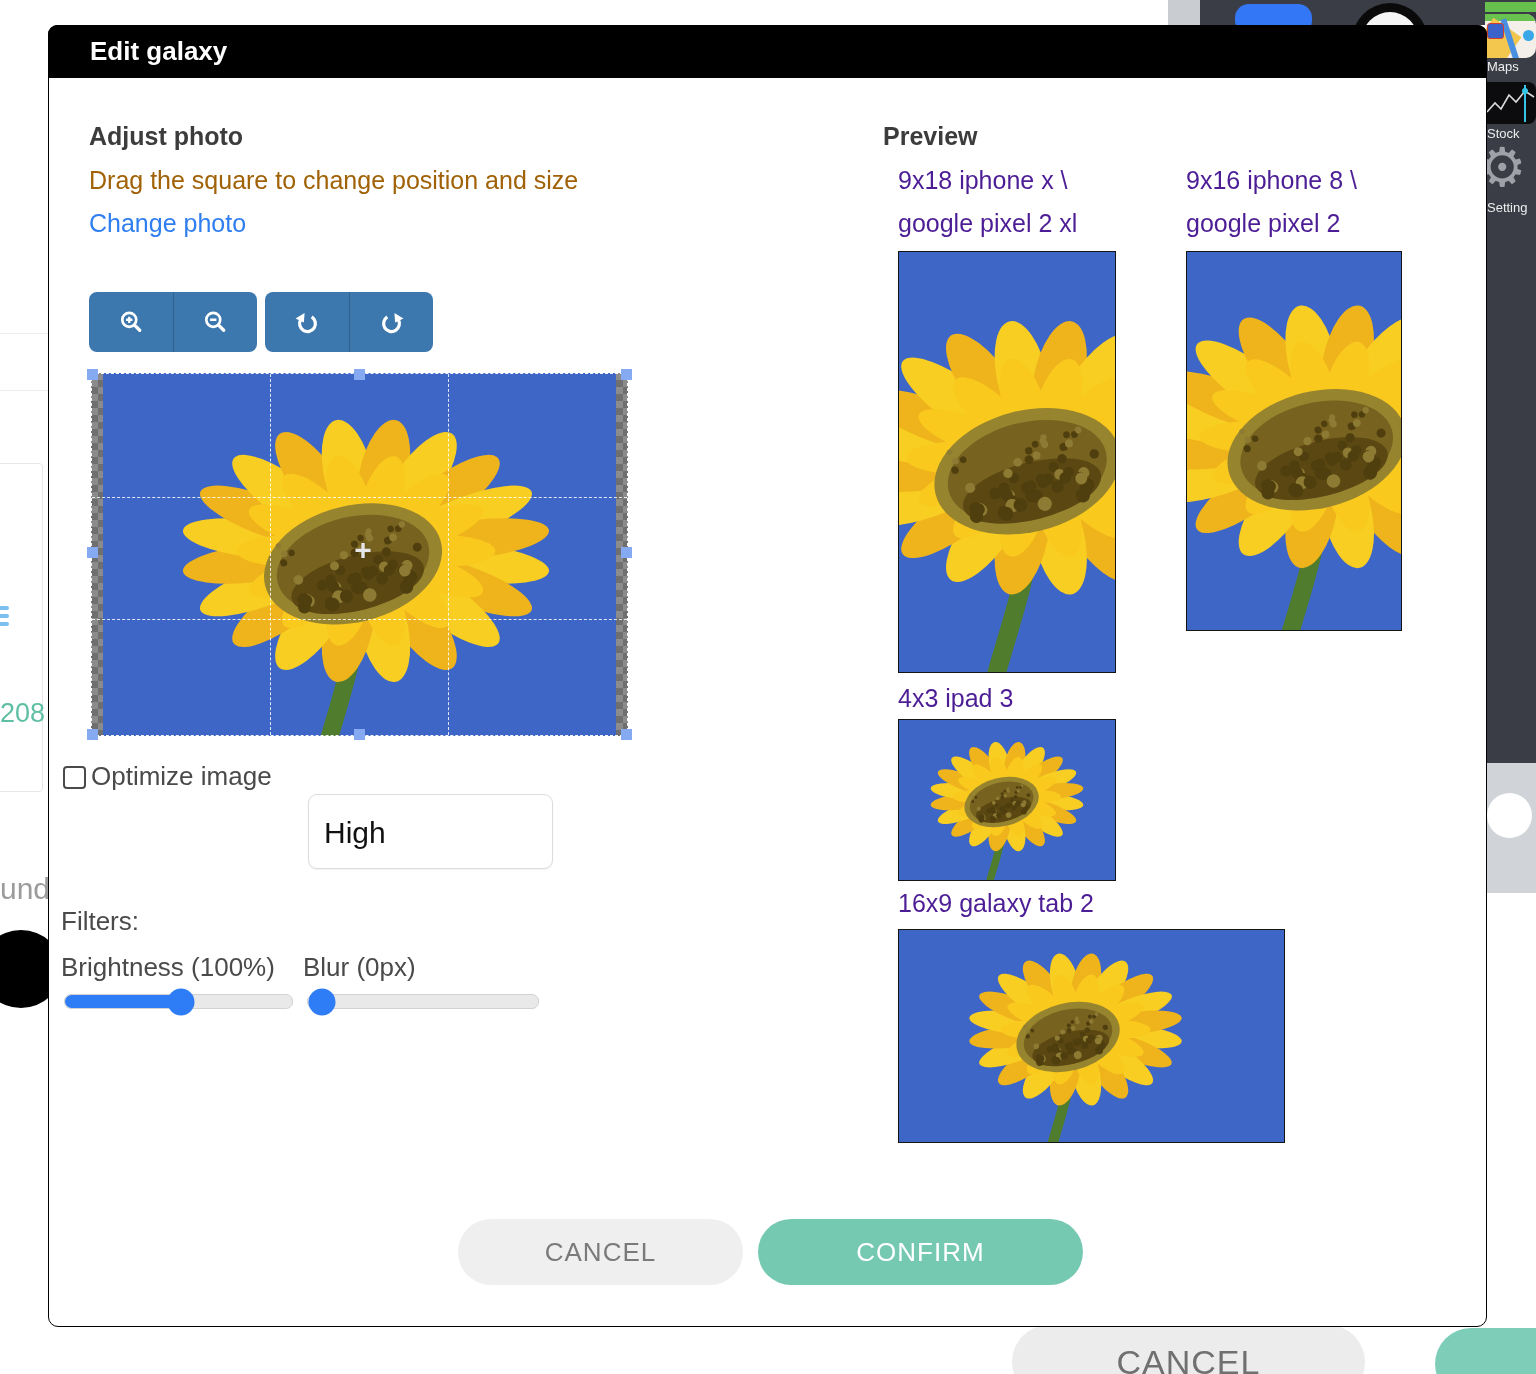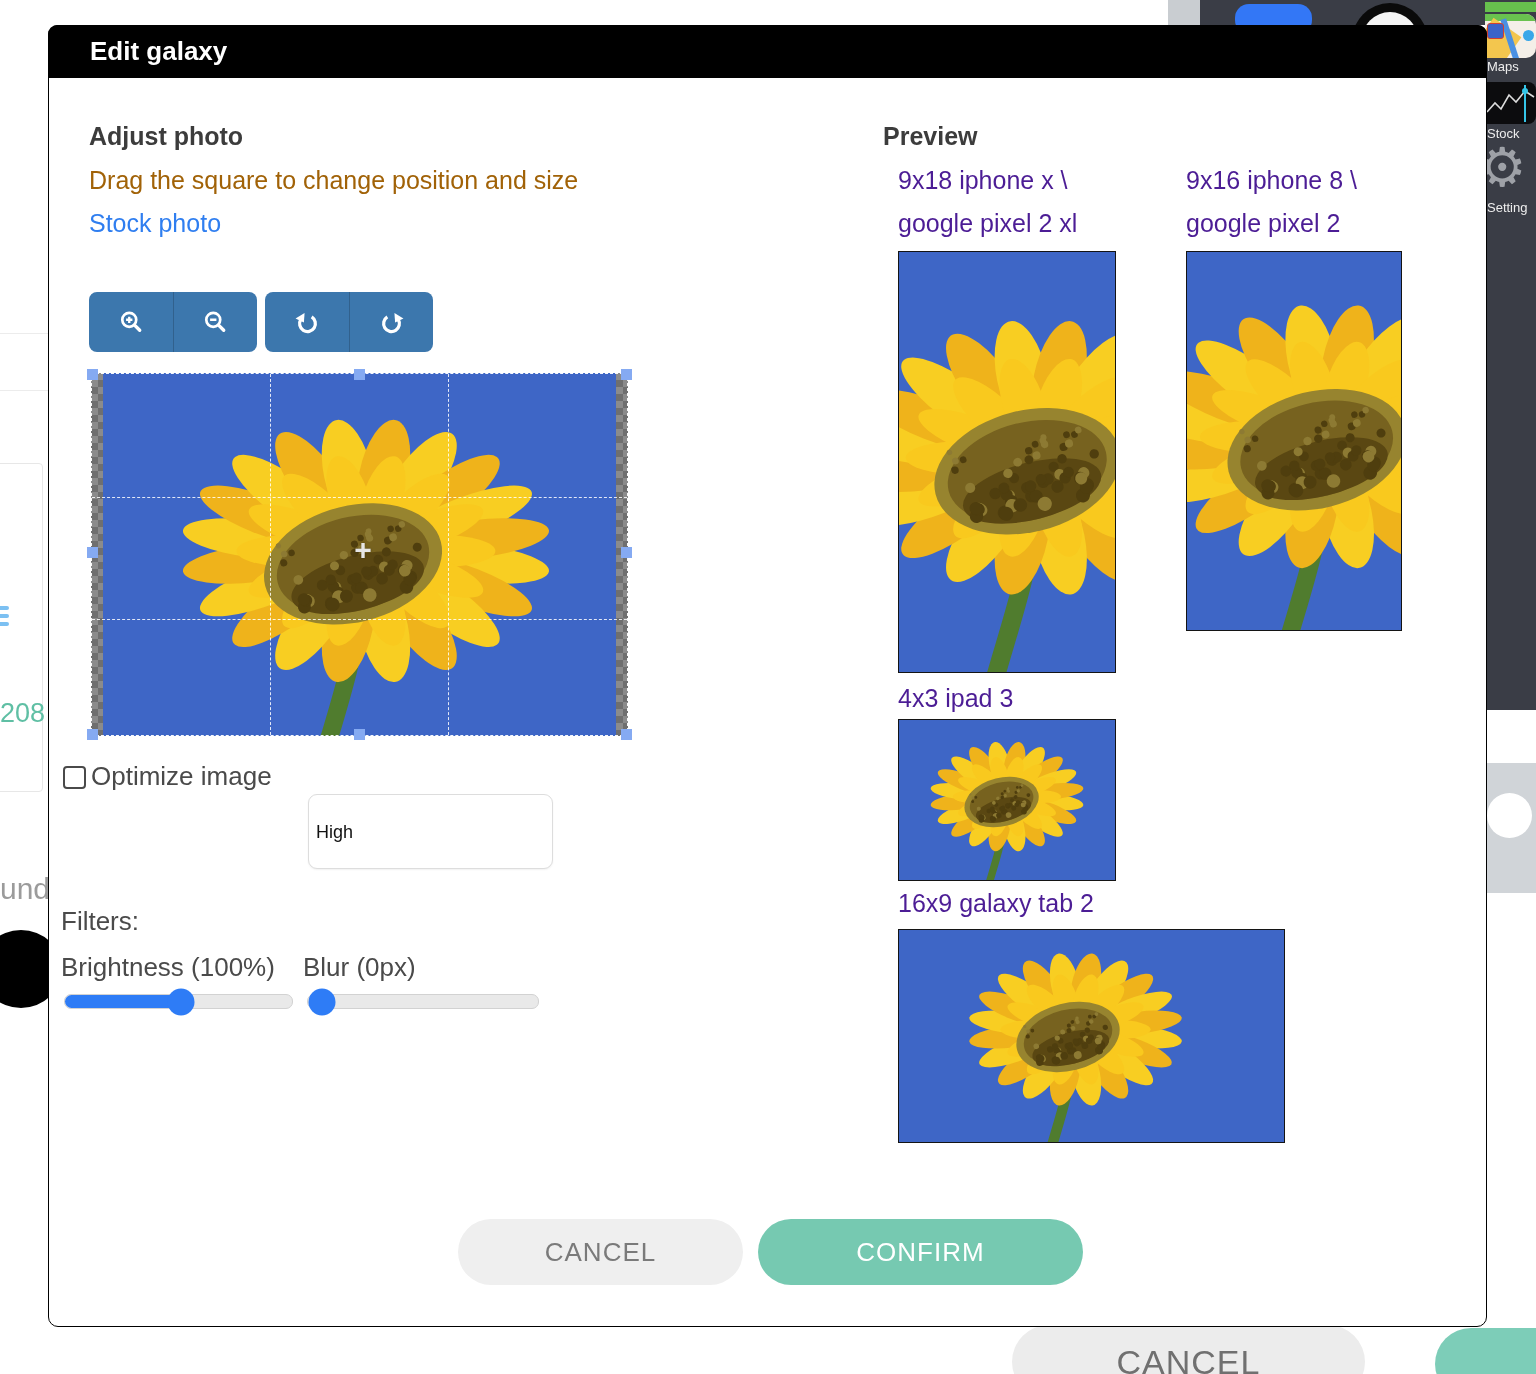--- a/index.html
+++ b/index.html
@@ -12,21 +12,21 @@
   .bg-bar{position:absolute;left:-4px;width:13px;height:4px;border-radius:2px;background:#7cc0f2;}
   #bg-count{position:absolute;left:0px;top:698px;font-size:27px;color:#5fbfa4;}
   #bg-frag{position:absolute;left:0px;top:872px;font-size:30px;color:#9b9b9b;}
   #bg-blackcircle{position:absolute;left:-20px;top:930px;width:82px;height:78px;border-radius:50%;background:#000;}
   #bg-graysq{position:absolute;left:1168px;top:0;width:32px;height:28px;background:#c9cdd1;}
   #bg-topstrip{position:absolute;left:1200px;top:0;width:285px;height:25px;background:#3a3d46;overflow:hidden;}
   #bg-blueicon{position:absolute;left:35px;top:4px;width:77px;height:30px;border-radius:14px;background:#3377f6;}
   #bg-clockwrap{position:absolute;left:152px;top:0;width:76px;height:25px;overflow:hidden;}
   #bg-clockwrap .ring{position:absolute;left:0;top:3px;width:76px;height:76px;border-radius:50%;background:#0a0a0a;}
   #bg-clockwrap .face{position:absolute;left:10px;top:12px;width:56px;height:56px;border-radius:50%;background:#f4f4f4;}
-  #bg-simcol{position:absolute;left:1485px;top:0;width:51px;height:710px;background:#3a3d46;overflow:hidden;}
+  #bg-simcol{position:absolute;left:1485px;top:0;width:51px;height:893px;background:#3a3d46;overflow:hidden;}
   #sim-green{position:absolute;left:0;top:2px;width:51px;height:10px;background:#67c04d;}
   #sim-maps{position:absolute;left:0;top:14px;width:51px;height:44px;background:#f4efe8;border-radius:0 10px 10px 0;overflow:hidden;}
   #sim-maps .m-green{position:absolute;left:0;top:0;width:51px;height:7px;background:#69c24f;}
   #sim-maps .m-yellow{position:absolute;left:-6px;top:10px;width:34px;height:40px;background:#f3c64e;transform:rotate(35deg);}
   #sim-maps .m-road{position:absolute;left:22px;top:4px;width:6px;height:44px;background:#4a90e2;transform:rotate(-18deg);}
   #sim-maps .m-shield{position:absolute;left:2px;top:9px;width:15px;height:14px;background:#3b63c9;border-radius:3px;border:1px solid #d23f31;}
   #sim-maps .m-a{position:absolute;left:38px;top:16px;width:11px;height:11px;border-radius:50%;background:#39a7e8;}
   .sim-label{position:absolute;left:2px;width:60px;color:#ededed;font-size:13px;}
   #sim-stocks{position:absolute;left:0;top:82px;width:51px;height:42px;background:#0c0c0e;border-radius:0 8px 8px 0;}
   #sim-gear{position:absolute;left:-7px;top:138px;font-size:54px;line-height:58px;color:#9ea1a7;}
@@ -57,21 +57,21 @@
   #crop-sel{position:absolute;inset:0;border:1px dashed rgba(255,255,255,0.95);}
   .third-v{position:absolute;top:0;bottom:0;width:0;border-left:1px dashed rgba(255,255,255,0.85);}
   .third-h{position:absolute;left:0;right:0;height:0;border-top:1px dashed rgba(255,255,255,0.85);}
   .handle{position:absolute;width:11px;height:11px;background:#85aaf2;}
   #crop-plus{position:absolute;left:49%;top:44%;color:#e6e6e6;font-size:30px;font-weight:bold;text-shadow:0 0 2px rgba(0,0,0,.4);}
   
   #optimize-box{left:14px;top:740px;width:19px;height:19px;border:2px solid #4a4a4a;border-radius:4px;background:#fff;cursor:pointer;}
   #optimize-label{left:42px;top:735px;font-size:26px;}
   #quality-label{left:402px;top:772px;font-size:26px;margin-top:24px;}
   #quality-select{left:259px;top:768px;width:245px;height:75px;border:1px solid #ddd;border-radius:9px;background:#fff;
-    box-shadow:0 1px 2px rgba(0,0,0,0.06);font-size:18px;color:#111;line-height:75px;padding-left:7px;box-sizing:border-box;cursor:pointer;}
+    box-shadow:0 1px 2px rgba(0,0,0,0.06);font-size:30px;color:#111;line-height:75px;padding-left:15px;box-sizing:border-box;cursor:pointer;}
   
   #filters-heading{left:12px;top:880px;font-size:26px;}
   #brightness-label{left:12px;top:926px;font-size:26px;}
   #blur-label{left:254px;top:926px;font-size:26px;}
   .slider{position:absolute;top:968px;height:13px;border-radius:7px;background:#e9e9e9;border:1px solid #d2d2d2;cursor:pointer;}
   #slider-brightness{left:15px;width:227px;} #slider-blur{left:258px;width:230px;}
   .slider .fill{position:absolute;left:0;top:0;bottom:0;border-radius:7px;background:#2e7cf6;}
   .slider .thumb{position:absolute;top:50%;width:27px;height:27px;border-radius:50%;background:#2e7cf6;transform:translate(-50%,-50%);cursor:grab;}
   
   #preview-heading{left:811px;top:96px;margin-left:23px;}
@@ -138,21 +138,21 @@
   <div id="bg-teal"></div>
 </div>
 
 <div id="modal">
   <div id="modal-header">
     <div id="modal-title">Edit galaxy</div>
   </div>
 
   <div class="abs h1" id="adjust-heading">Adjust photo</div>
   <div class="abs body-txt" id="instruction">Drag the square to change position and size</div>
-  <a class="abs" id="change-photo">Stock photo</a>
+  <a class="abs" id="change-photo">Change photo</a>
 
   <div class="tb-group" id="tb-g1">
     <button class="tb-btn">
       <svg viewBox="0 0 24 24">
         <circle cx="10" cy="9.6" r="6.2" stroke="#fff" stroke-width="2.4" fill="none"></circle>
         <line x1="10" y1="6.8" x2="10" y2="12.4" stroke="#fff" stroke-width="2.1"></line>
         <line x1="7.2" y1="9.6" x2="12.8" y2="9.6" stroke="#fff" stroke-width="2.1"></line>
         <line x1="14.7" y1="14.3" x2="19.3" y2="18.9" stroke="#fff" stroke-width="3" stroke-linecap="round"></line>
       </svg>
     </button>

